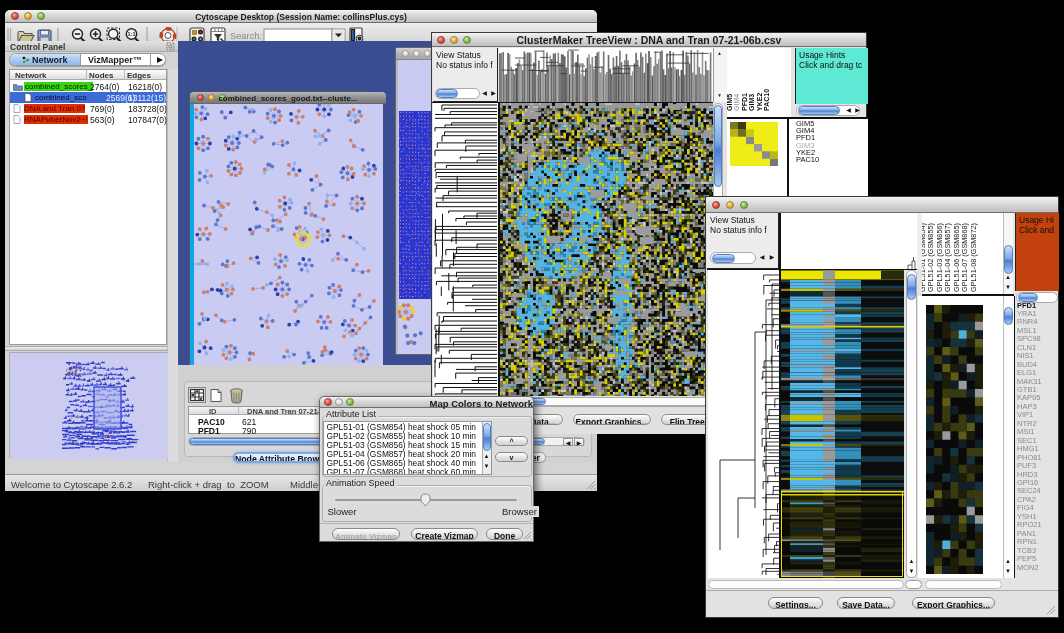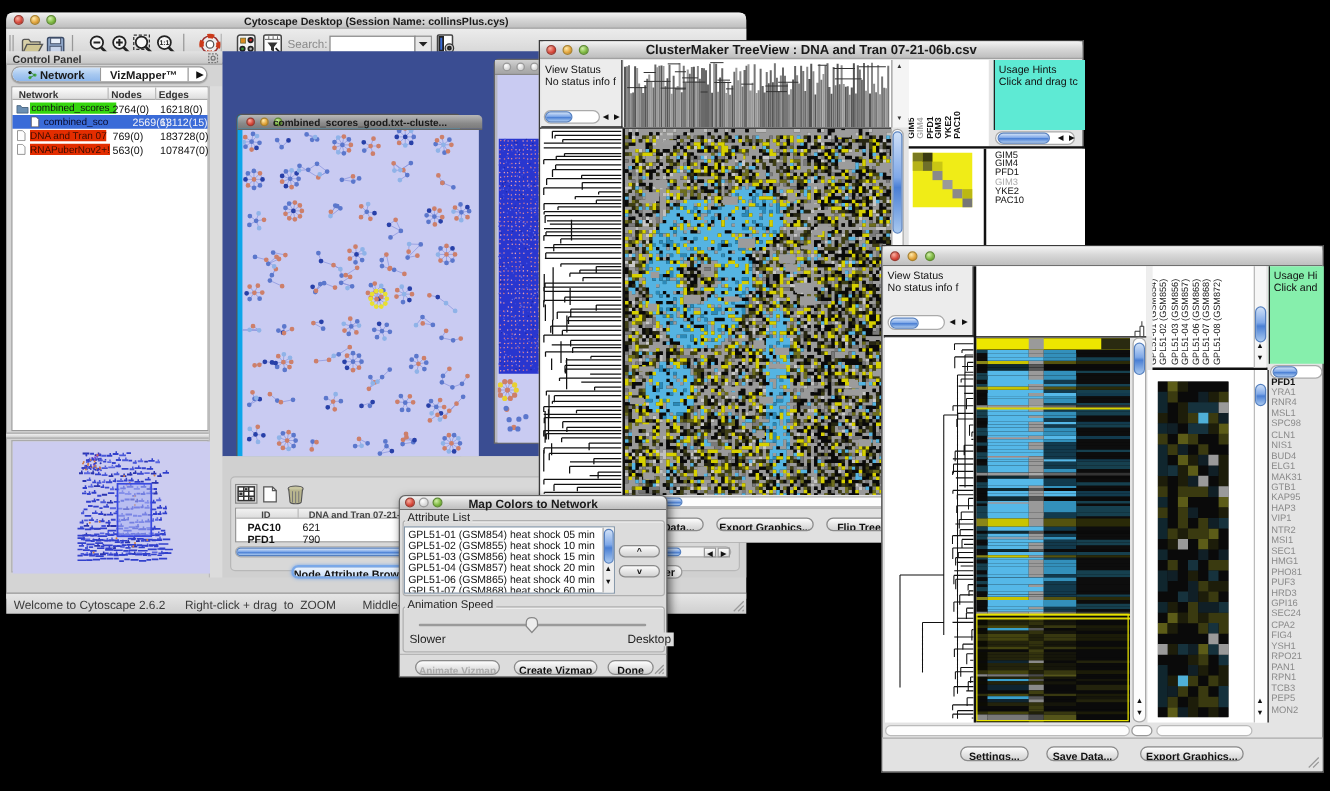--- a/index.html
+++ b/index.html
@@ -527,21 +527,21 @@
       <div class="rot" style="left:29.1px;top:72px;font-size:7.3px;color:#222;">GPL51-04 (GSM857)</div>
       <div class="rot" style="left:37.6px;top:72px;font-size:7.3px;color:#222;">GPL51-06 (GSM865)</div>
       <div class="rot" style="left:46.1px;top:72px;font-size:7.3px;color:#222;">GPL51-07 (GSM868)</div>
       <div class="rot" style="left:54.6px;top:72px;font-size:7.3px;color:#222;">GPL51-08 (GSM872)</div>
     </div>
     <div class="abs" style="left:216px;top:97px;width:92px;height:2px;background:#111;"></div>
     <div class="abs" style="left:296.5px;top:16px;width:10.5px;height:81px;background:#f6f6f6;border-left:1px solid #bbb;"></div>
     <div class="aqua" style="left:297.5px;top:48px;width:9px;height:29px;border-radius:5px;"></div>
     <div class="sqbtn" style="left:297.5px;top:77px;width:9px;height:10px;border:none;background:none;">▲</div>
     <div class="sqbtn" style="left:297.5px;top:87px;width:9px;height:10px;border:none;background:none;">▼</div>
-    <div class="abs" style="left:309px;top:16px;width:44px;height:78px;background:#86efac;border-left:1px solid #222;">
+    <div class="abs" style="left:309px;top:16px;width:44px;height:78px;background:#c2410c;border-left:1px solid #222;">
       <div class="abs" style="left:3px;top:3px;font-size:8.5px;color:#111;line-height:9.5px;white-space:nowrap;">Usage Hi<br>Click and</div>
     </div>
     <div class="hsb" style="left:310px;top:95px;width:42px;height:11px;"></div>
     <div class="aqua" style="left:312px;top:96px;width:20px;height:9px;"></div>
     <div class="abs" style="left:1px;top:71.5px;width:210px;height:1.5px;background:#111;"></div>
     <div class="abs" style="left:2px;top:73px;width:71px;height:308px;background:#fff;overflow:hidden;"><svg width="71" height="308" viewBox="0 0 71 308">
         <rect width="71" height="308" fill="#fff"></rect>
         <path stroke="#111" stroke-width="0.85" fill="none" d="M58 30V285M58 30H71M47 62V238M47 62H58M64 14V120M64 14H71M12 190V280M12 190H47M30 228V268M30 228H47M55.6 5H71M55.6 5V9.9M61.6 9.9H71M61.6 9.9V12.4M55.8 15.5H71M55.8 15.5V24.5M66 19.9H71M66 19.9V26.6M61.7 23.2H71M63.9 27.8H71M63.9 27.8V30.7M60.9 33.2H71M60.9 33.2V35.9M58.8 38.9H71M63.3 44.7H71M65.2 48.8H71M65.2 48.8V57.4M54.4 54.6H71M54.4 54.6V58.5M58.2 60.7H71M58.2 60.7V65.2M57.5 65.2H71M57.5 65.2V71.5M67.6 70H71M67.6 70V78.6M69.5 75.7H71M69.5 75.7V79.3M69.1 81.5H71M63.3 86.2H71M63.3 86.2V94.1M56.1 90.9H71M56.1 90.9V99M54.3 97.1H71M54.8 101.3H71M54.8 101.3V108.8M54.1 107.1H71M54.1 107.1V109.9M56.7 112.3H71M59.4 118.5H71M54.3 122.3H71M54.3 122.3V125M57.8 125.8H71M57.8 125.8V129.3M66.8 128.7H71M66.8 128.7V137.5M57.4 134.6H71M57.4 134.6V140.4M61 139.6H71M61 139.6V146.1M59.4 145.6H71M59.4 145.6V152.7M56.3 149.2H71M60.1 153.7H71M60.1 153.7V158.9M54 158.5H71M54 158.5V165.1M61.6 161.5H71M61.6 161.5V168.4M63.2 165.5H71M54.2 168.4H71M54.2 168.4V177.1M58.6 172H71M58.6 172V176.6M56.5 176.1H71M56.5 176.1V182.4M57.4 179.9H71M60.5 182.8H71M55.4 186.6H71M55.1 190.3H71M55.1 190.3V197.3M56.6 193.4H71M56.6 193.4V201.3M66.5 197.7H71M66.5 197.7V202.4M67.2 202.7H71M67.2 202.7V206.7M59.8 205.9H71M59.8 205.9V213.7M55.1 211.6H71M55.1 211.6V219.3M65.3 216.5H71M65.3 216.5V219.9M65.1 220.3H71M65.1 220.3V225.1M58 224.6H71M58 224.6V233M54 227.9H71M69.5 233.7H71M69.5 233.7V242.4M55.4 239.6H71M62.3 245.3H71M62.3 245.3V249.7M55.5 249.2H71M55.5 249.2V255.6M65.4 253H71M65.4 253V261.4M68.1 258.2H71M60.6 264H71M60.6 264V271.4M56.3 267.4H71M56.3 267.4V273.3M68.5 271.6H71M68.5 271.6V276.3M66.6 275.3H71M66.6 275.3V282.9M55.2 279.3H71M55.2 279.3V287.1M65 282.7H71M65.7 288.2H71M65.7 288.2V294.8M54.1 293.9H71M54.1 293.9V298.2M58 298.5H71M58 298.5V305M54.2 301.3H71M54.2 301.3V304.6M69.4 304.4H71"></path>
       </svg></div>
     <div class="abs" style="left:73px;top:16px;width:1.8px;height:365px;background:#111;"></div>
@@ -838,40 +838,40 @@
       <svg class="abs" style="right:2px;bottom:2px;" width="10" height="10">
         <path d="M9 1 L1 9 M9 4.5 L4.5 9" stroke="#999" stroke-width="1"></path>
       </svg>
     </div>
   </div>
 <div class="win" style="left:319px;top:396px;width:215px;height:146px;background:#dcdcdc;border:1px solid #666;border-radius:5px 5px 0 0;z-index:30;box-shadow:2px 3px 8px rgba(0,0,0,.6);">
     <div class="tbar" style="height:11px;">
       <div class="tl r" style="left:3.5px;"></div>
       <div class="tl w" style="left:14.5px;"></div>
       <div class="tl g" style="left:25.5px;"></div>
-      <div class="ttext" style="top:0.5px;font-size:9.5px;">Map Colors to Network</div>
+      <div class="ttext" style="top:0.5px;font-size:9.5px;text-align:right;">Map Colors to Network</div>
     </div>
     <span class="glab" style="left:4px;top:13px;font-size:9px;line-height:8px;z-index:5;">Attribute List</span>
     <div class="etch" style="left:2px;top:19px;width:210px;height:61px;"></div>
     <div class="abs" style="left:2.5px;top:24px;width:169px;height:53.5px;background:#fff;border:1px solid #8899aa;overflow:hidden;font-size:8.4px;color:#111;line-height:9.1px;">
       <div style="padding:1px 0 0 3px;white-space:nowrap;">GPL51-01 (GSM854) heat shock 05 min<br>GPL51-02 (GSM855) heat shock 10 min<br>GPL51-03 (GSM856) heat shock 15 min<br>GPL51-04 (GSM857) heat shock 20 min<br>GPL51-06 (GSM865) heat shock 40 min<br>GPL51-07 (GSM868) heat shock 60 min<br></div>
     </div>
     <div class="abs" style="left:161.5px;top:25px;width:9.5px;height:51.5px;background:#eee;border-left:1px solid #aaa;"></div>
     <div class="aqua" style="left:162.5px;top:26px;width:8px;height:28px;border-radius:4px;"></div>
     <div class="sqbtn" style="left:162.5px;top:56px;width:8px;height:10px;border:none;background:none;">▲</div>
     <div class="sqbtn" style="left:162.5px;top:66px;width:8px;height:10px;border:none;background:none;">▼</div>
     <div class="pill" style="left:175px;top:38.5px;width:33px;height:10px;font-size:7px;padding-top:1px;">^</div>
     <div class="pill" style="left:175px;top:54.5px;width:33px;height:10px;font-size:7px;padding-top:1px;">v</div>
     <span class="glab" style="left:4px;top:82px;font-size:9px;line-height:8px;z-index:5;">Animation Speed</span>
     <div class="etch" style="left:2px;top:88px;width:210px;height:37px;"></div>
     <div class="abs" style="left:15px;top:101.5px;width:182px;height:2.5px;background:#9a9a9a;border-radius:2px;"></div>
     <svg class="abs" style="left:100px;top:96px;" width="11" height="14">
       <path d="M1 5 Q1 1 5.5 1 Q10 1 10 5 L10 8 L5.5 13 L1 8 Z" fill="#ededed" stroke="#888" stroke-width="1"></path>
     </svg>
     <span class="glab" style="left:5.5px;top:109px;">Slower</span>
-    <span class="glab" style="left:180px;top:109px;">Desktop</span>
+    <span class="glab" style="left:180px;top:109px;">Browser</span>
     <div class="abs" style="left:0;top:126px;width:213px;height:19px;border-top:1px solid #b5b5b5;"></div>
     <div class="pill" style="left:12px;top:131px;width:68px;height:12px;font-size:8px;color:#aaa;padding-top:2.5px;">Animate Vizmap</div>
     <div class="pill" style="left:91px;top:131px;width:67px;height:12px;font-size:8.5px;padding-top:2px;">Create Vizmap</div>
     <div class="pill" style="left:166px;top:131px;width:37px;height:12px;font-size:8.5px;padding-top:2px;">Done</div>
     <svg class="abs" style="right:1px;bottom:1px;" width="9" height="9">
       <path d="M8 1 L1 8 M8 4 L4 8 M8 7 L7 8" stroke="#999" stroke-width="1"></path>
     </svg>
   </div>
 </body></html>

